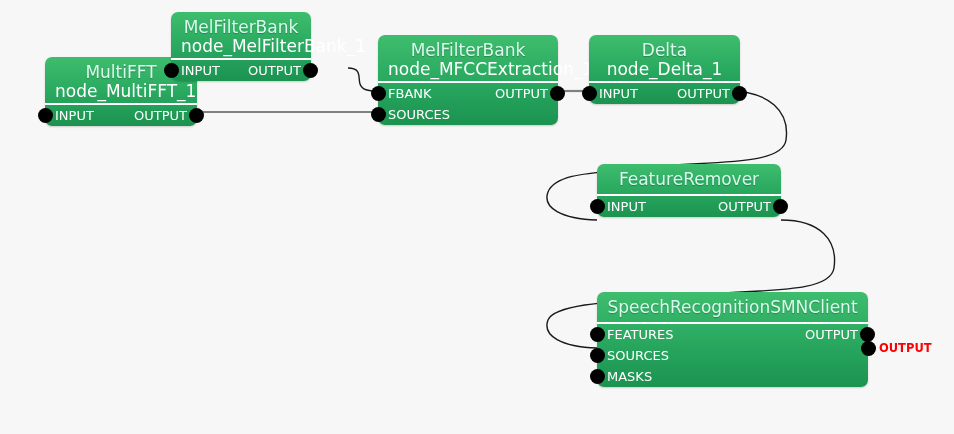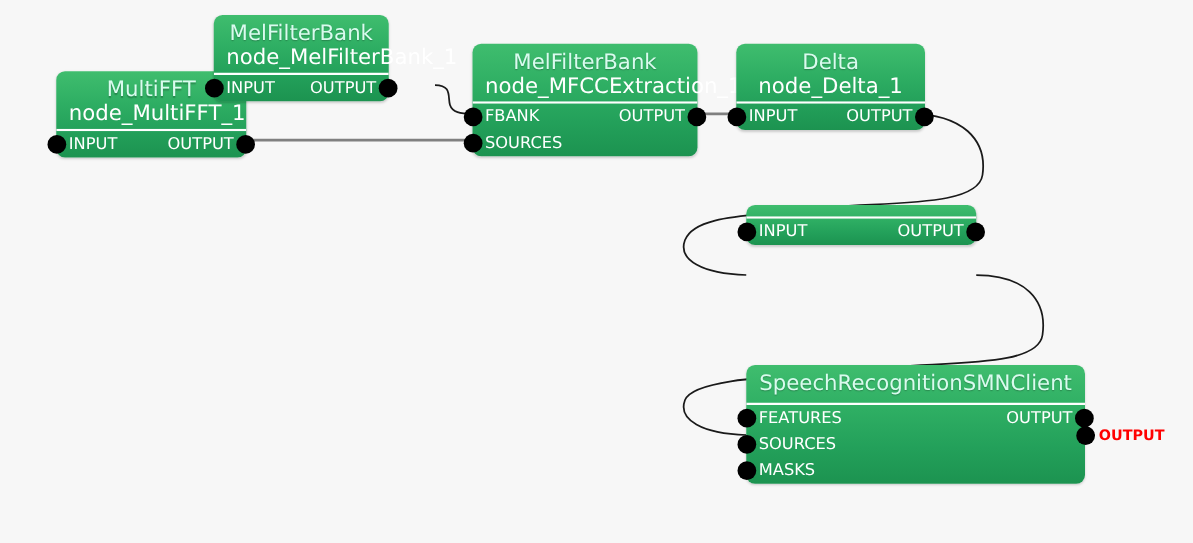--- a/index.html
+++ b/index.html
@@ -179,20 +179,21 @@
         <span class="dot in"></span>
         <span class="port-label in">INPUT</span>
         <span class="dot out"></span>
         <span class="port-label out">OUTPUT</span>
       </div>
     </div>
   </div>
 
   <div class="node" style="left:597px; top:164px; width:184px;">
     <div class="node-head">
+      <div class="node-title">FeatureRemover</div>
     </div>
     <div class="ports">
       <div class="port-row">
         <span class="dot in"></span>
         <span class="port-label in">INPUT</span>
         <span class="dot out"></span>
         <span class="port-label out">OUTPUT</span>
       </div>
     </div>
   </div>

